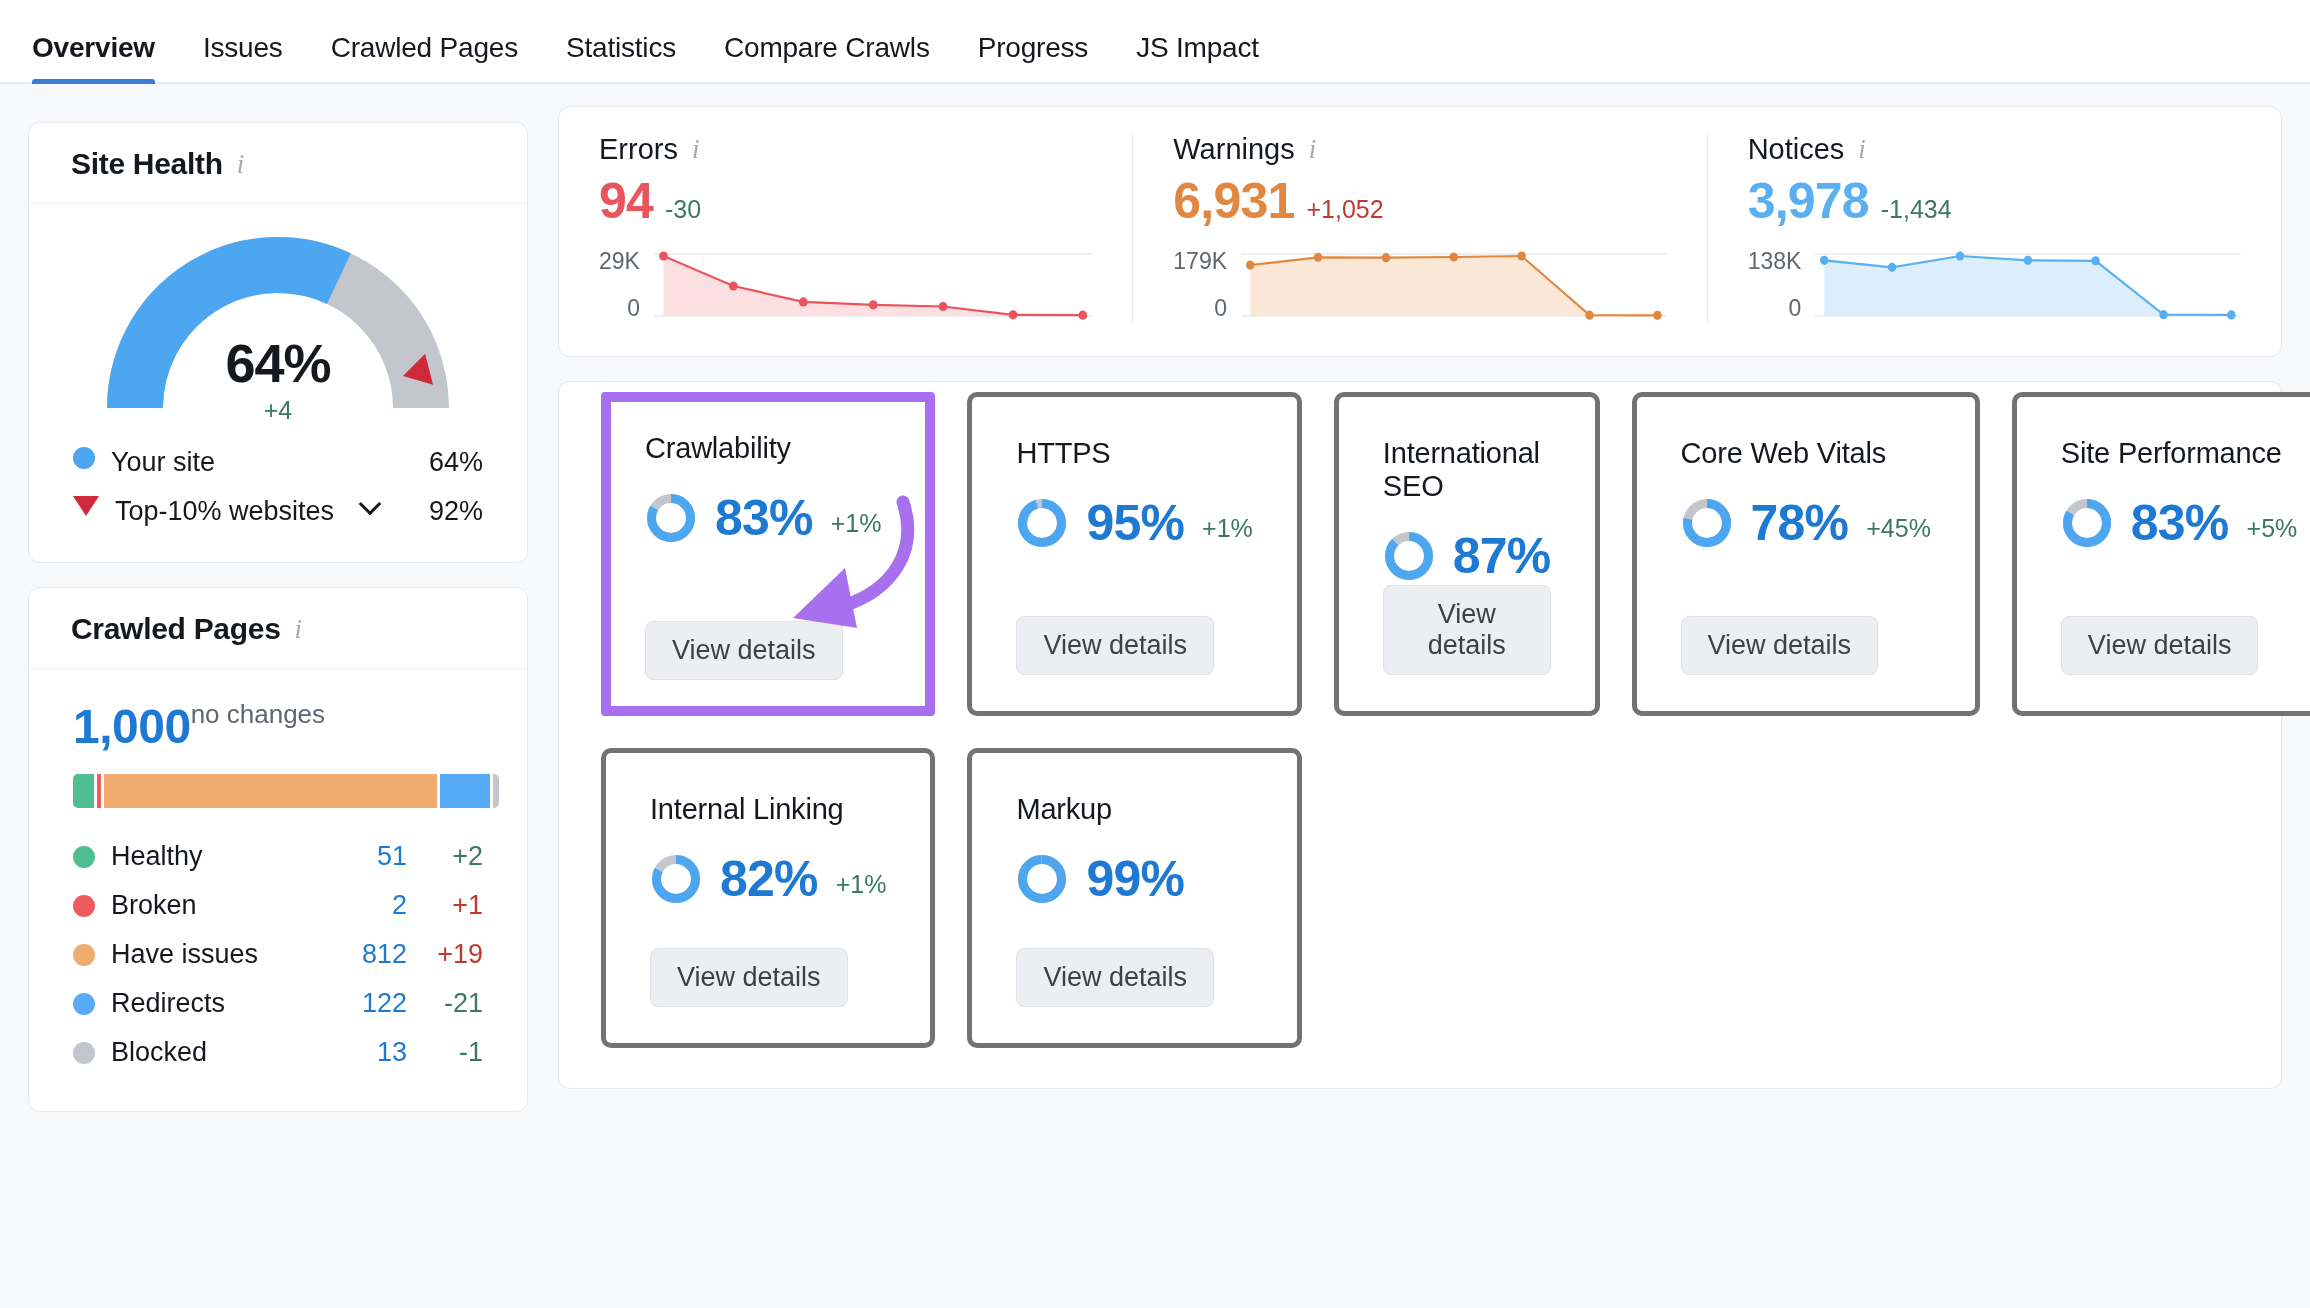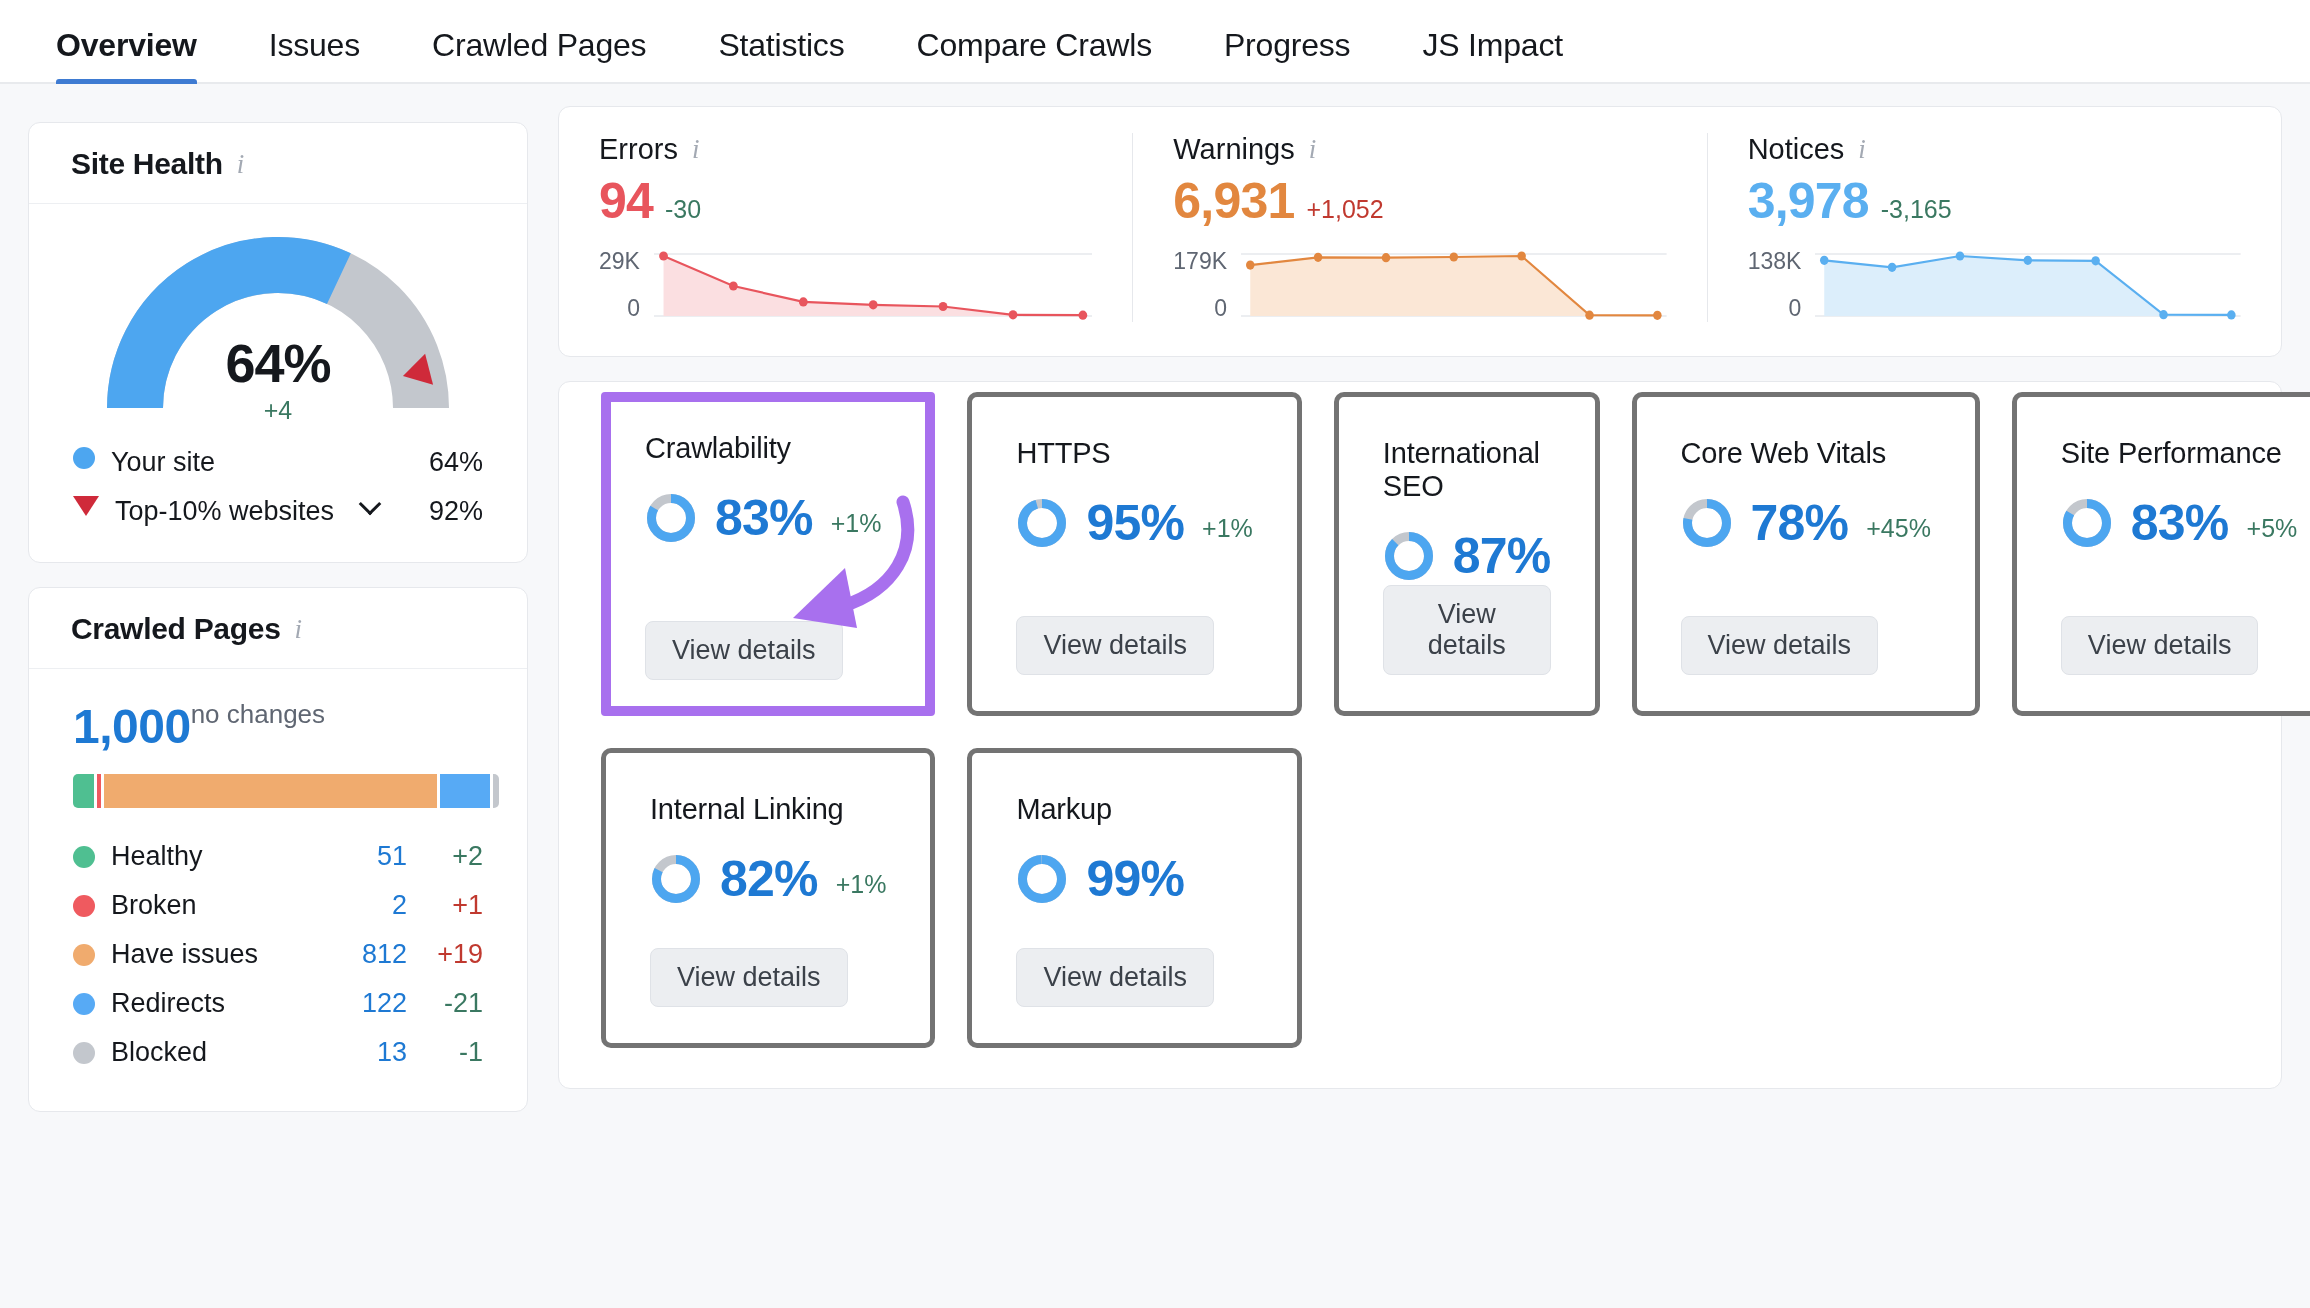--- a/index.html
+++ b/index.html
@@ -16,27 +16,26 @@
     height: 84px;
     background: #fff;
     border-bottom: 2px solid #e8eaed;
     display: flex;
     align-items: flex-end;
     padding: 0 28px;
     gap: 0;
   }
   .tab {
     position: relative;
-    font-size: 32px;
+    font-size: 28px;
     color: #15181d;
     padding: 0 24px 18px 24px;
     cursor: pointer;
     white-space: nowrap;
     letter-spacing: -0.2px;
-    margin-left: 24px;
   }
   .tab:first-child { padding-left: 4px; }
   .tab.active { font-weight: bold; }
   .tab.active::after {
     content: "";
     position: absolute;
     left: 4px; right: 24px; bottom: -2px;
     height: 5px;
     background: #3e7bd2;
     border-radius: 3px 3px 0 0;
@@ -411,21 +410,21 @@
               </svg>
             </div>
           </div>
           <div class="metric">
             <div class="metric-head">
               <span class="metric-name">Notices</span>
               <span class="info-i">i</span>
             </div>
             <div class="metric-val-row">
               <span class="metric-val" style="color: rgb(90, 175, 240);">3,978</span>
-              <span class="metric-delta" style="color: rgb(58, 120, 97);">-3,165</span>
+              <span class="metric-delta" style="color: rgb(58, 120, 97);">-1,434</span>
             </div>
             <div class="spark">
               <div class="spark-axis">
                 <span>138K</span>
                 <span>0</span>
               </div>
               <svg viewBox="0 0 460 74" width="100%" height="74" preserveAspectRatio="none">
                 <line x1="0" x2="460" y1="6" y2="6" stroke="#e6e8ec" stroke-width="1.4"></line>
                 <line x1="0" x2="460" y1="68" y2="68" stroke="#e6e8ec" stroke-width="1.4"></line>
                 <path d="M 10.0,12.3 L 10.0,12.3 L 83.3,19.3 L 156.7,8.0 L 230.0,12.3 L 303.3,12.8 L 376.7,66.7 L 450.0,66.9 L 450.0,68 L 10.0,68 Z" fill="#dceefb"></path>

